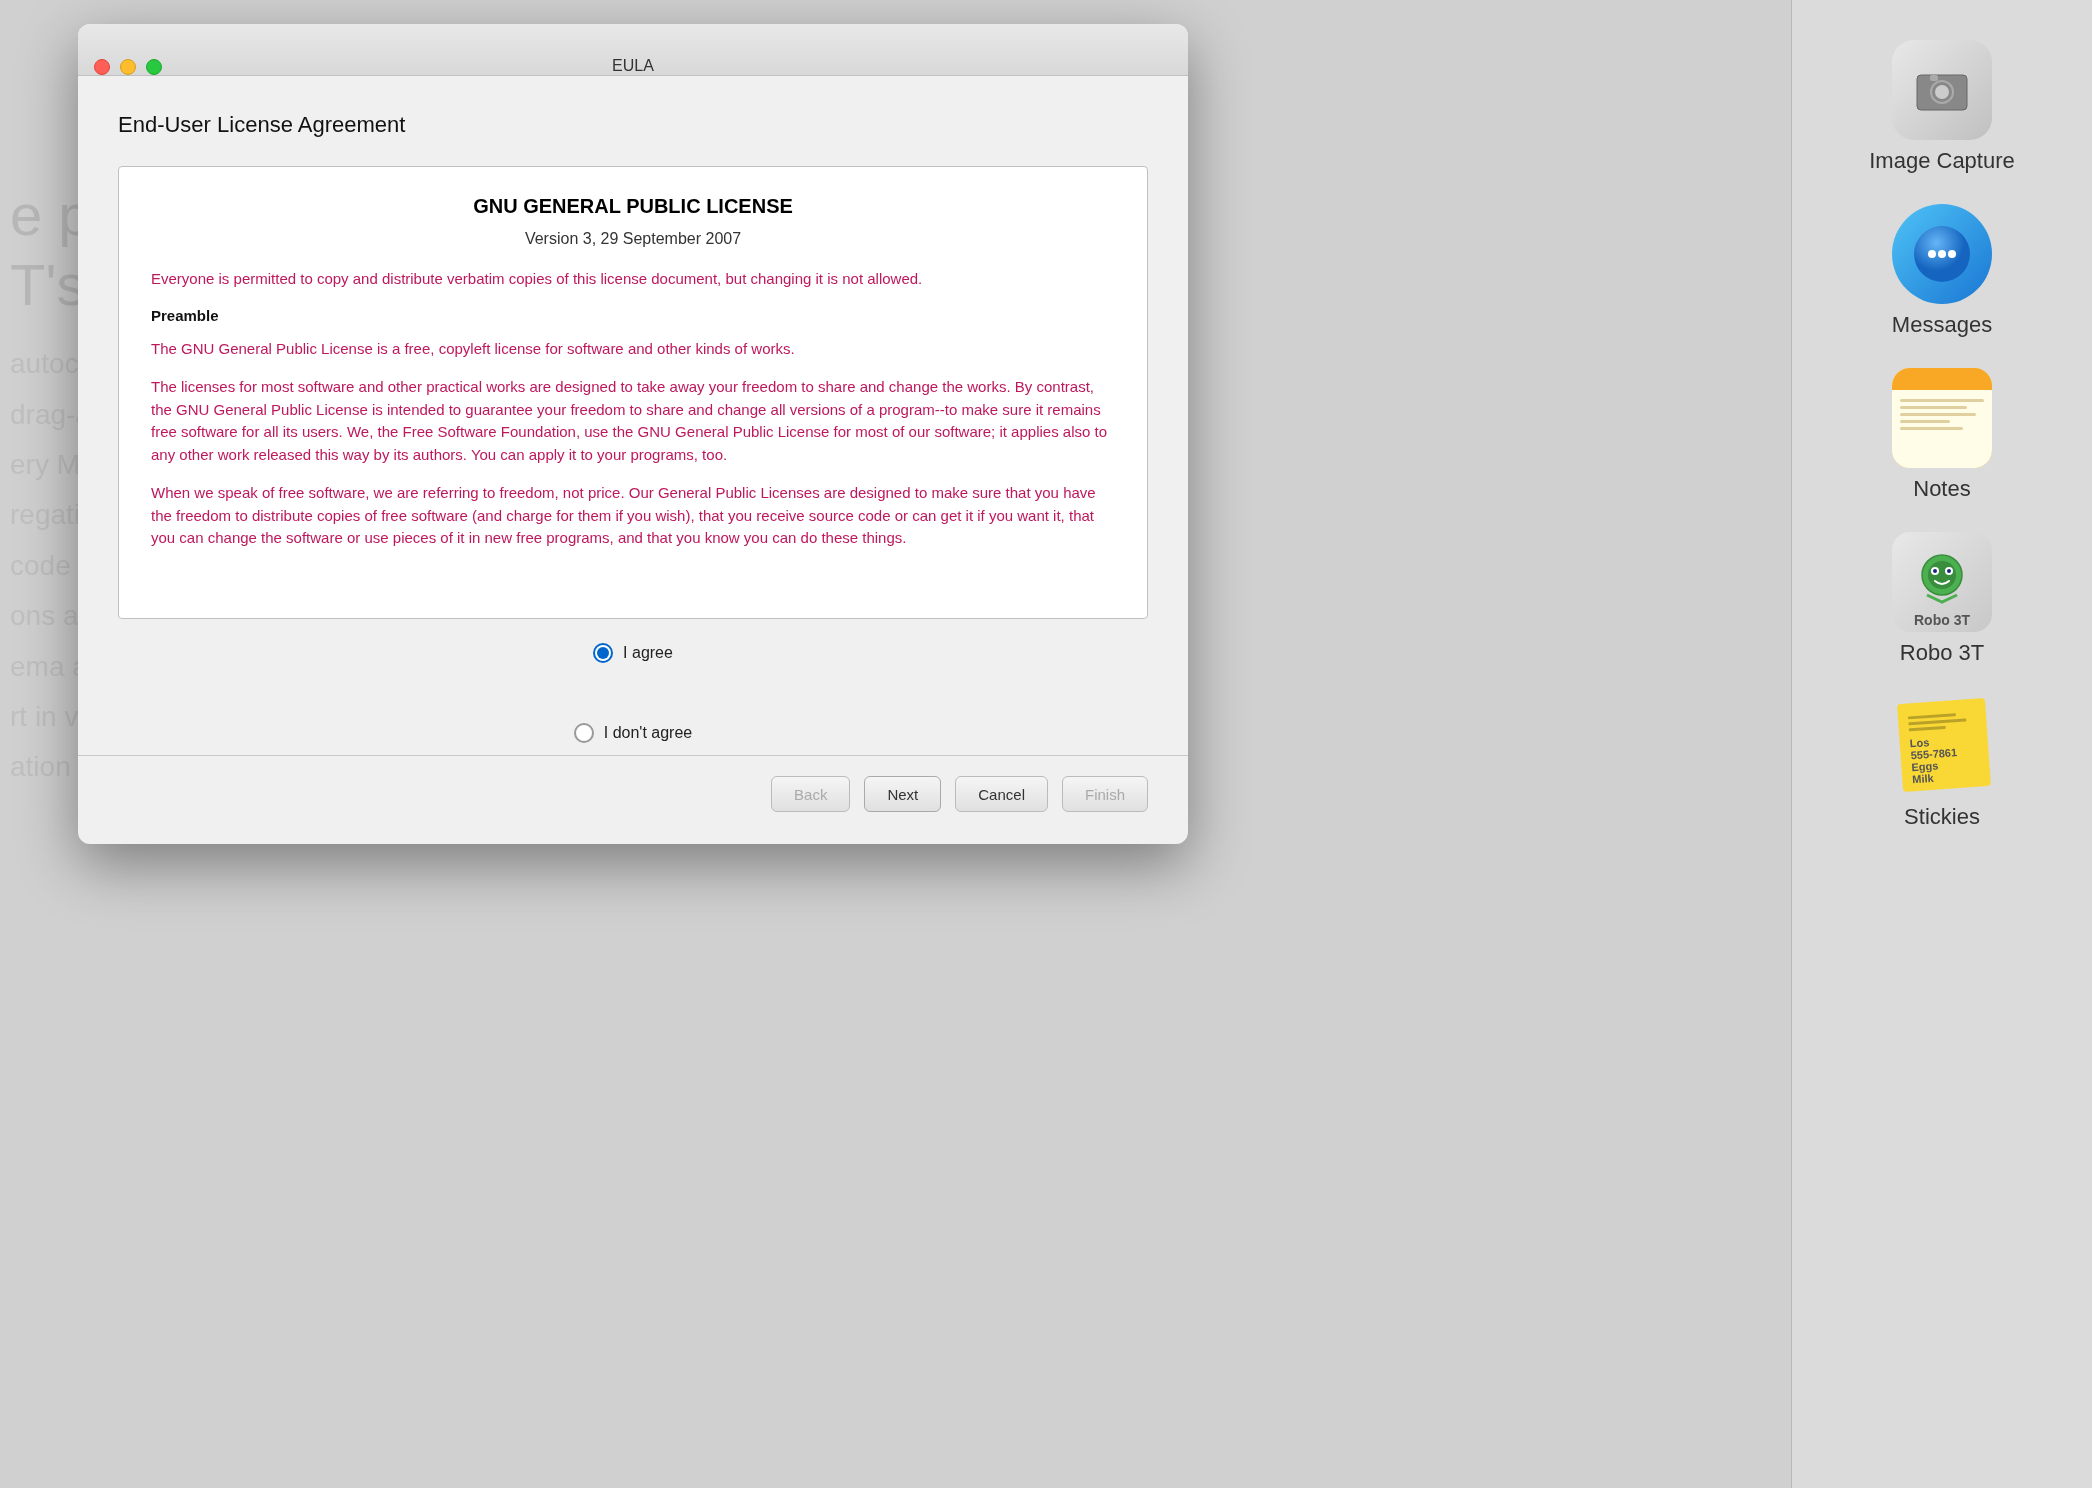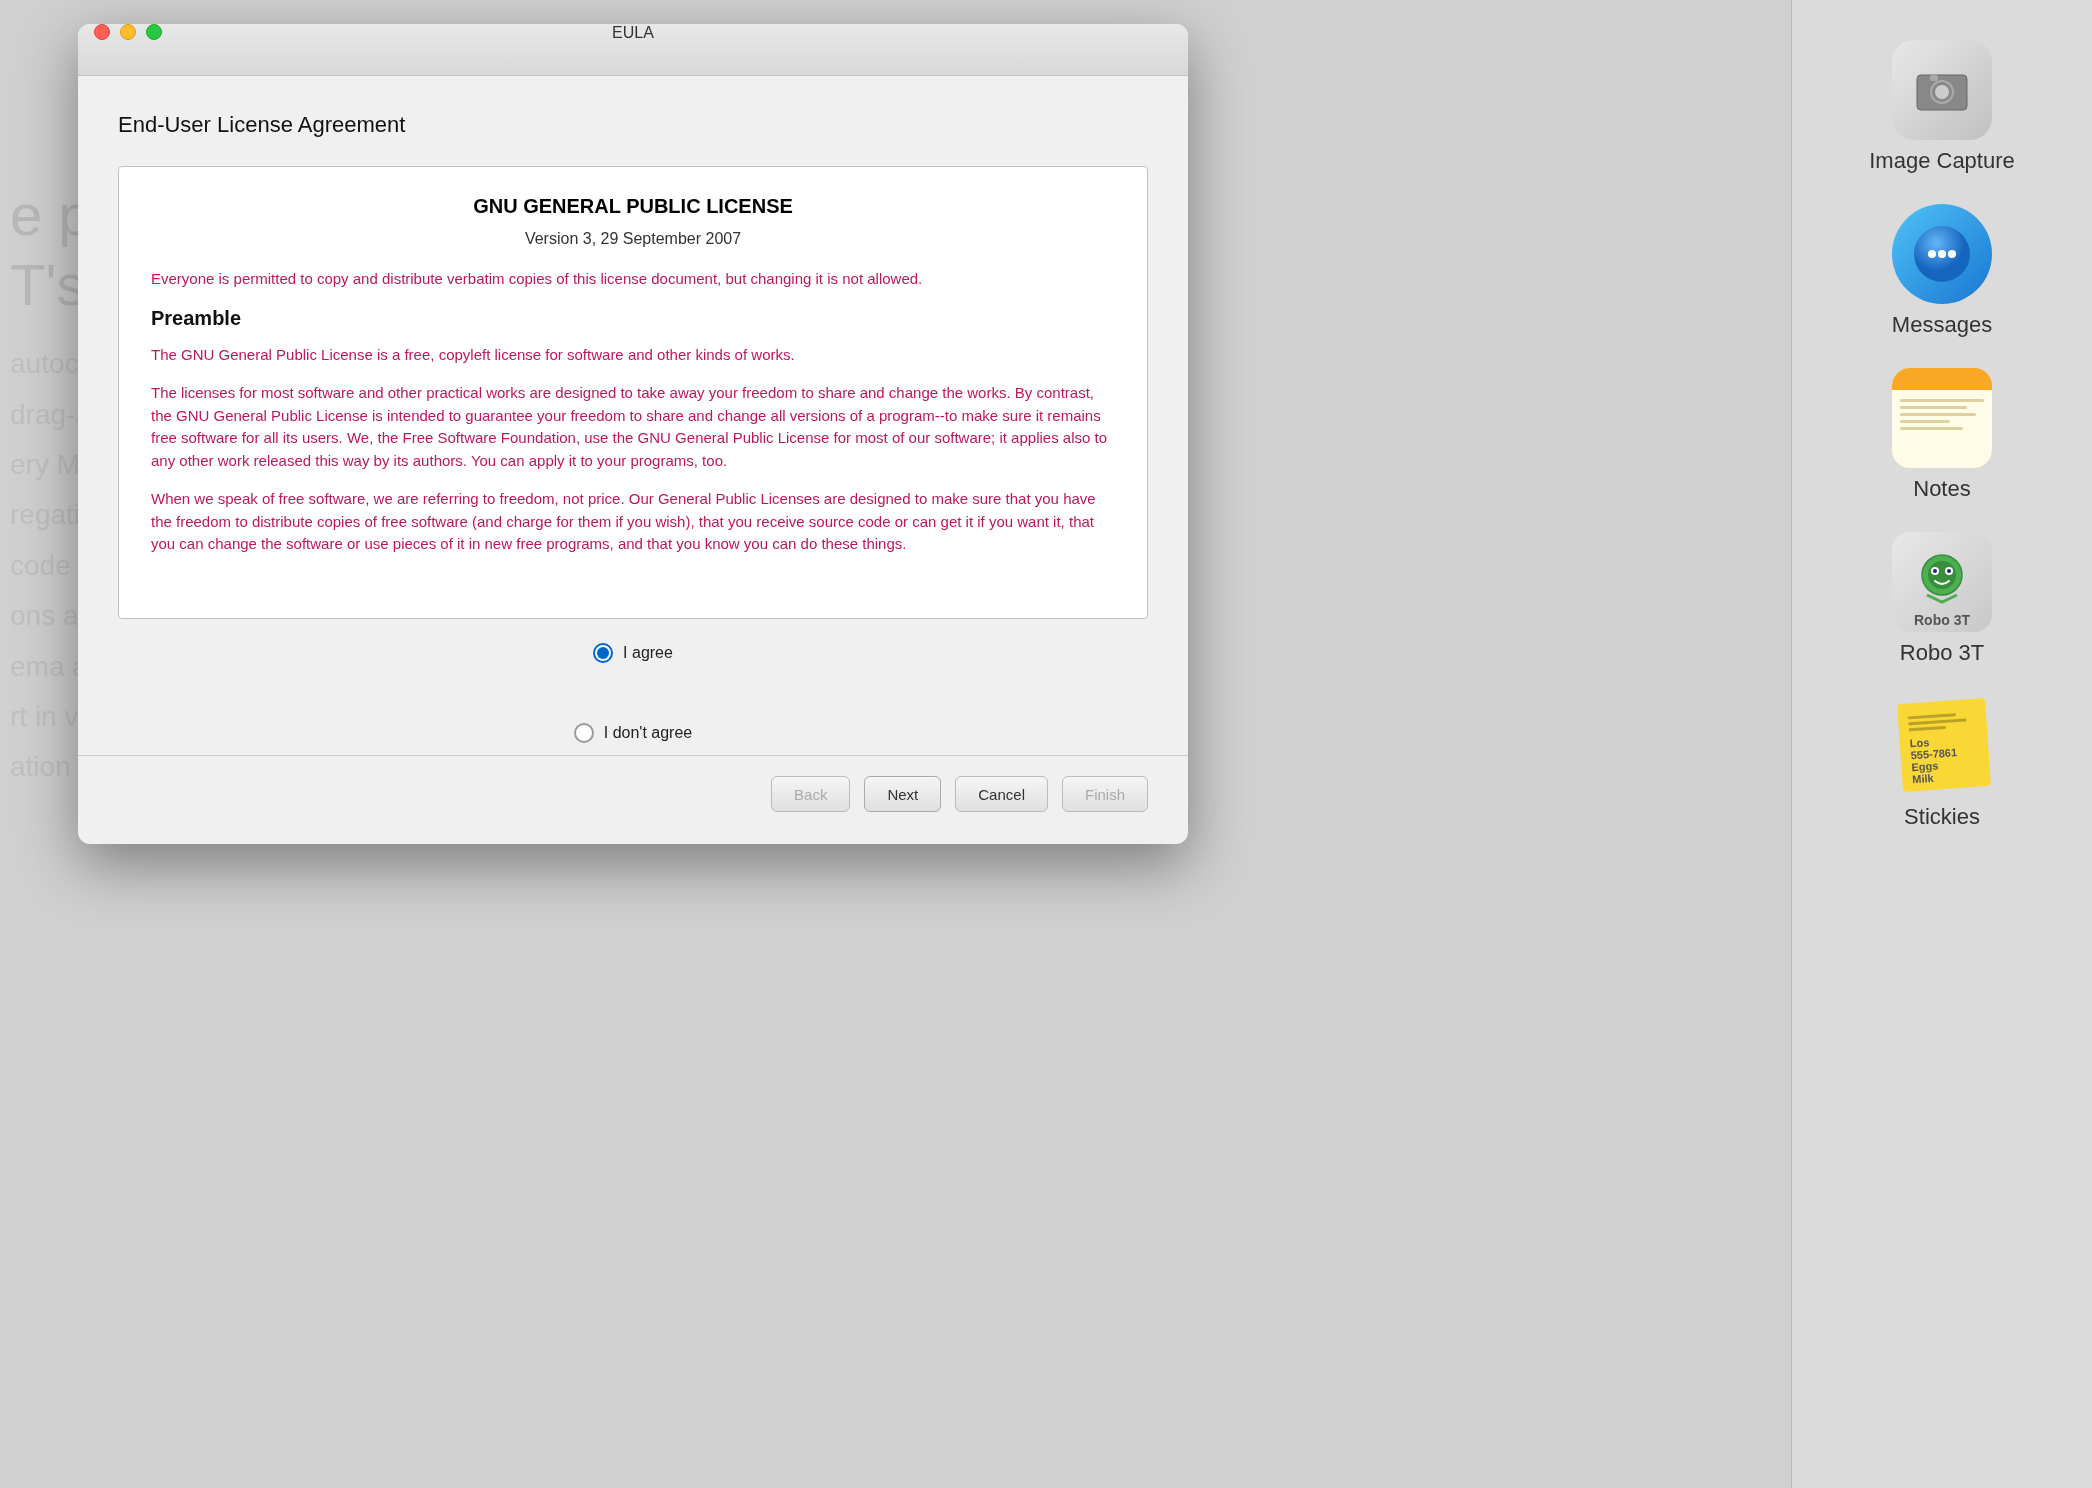--- a/index.html
+++ b/index.html
@@ -160,21 +160,21 @@
       display: flex;
       flex-direction: column;
     }
 
     
     .titlebar {
       height: 52px;
       background: linear-gradient(to bottom, #e8e8e8, #d8d8d8);
       border-bottom: 1px solid #c0c0c0;
       display: flex;
-      align-items: flex-start;
+      align-items: flex-end;
       padding: 0 16px;
       position: relative;
       flex-shrink: 0;
     }
 
     .traffic-lights {
       display: flex;
       gap: 10px;
       align-items: center;
     }
@@ -263,21 +263,21 @@
     }
 
     .license-preamble-text {
       font-size: 15px;
       margin-bottom: 16px;
       color: #be185d;
       line-height: 1.5;
     }
 
     .license-section-heading {
-      font-size: 20px;
+      font-size: 15px;
       font-weight: 700;
       margin-bottom: 14px;
       color: #111;
     }
 
     
     .radio-area {
       padding: 24px 0 12px 0;
       display: flex;
       justify-content: center;

